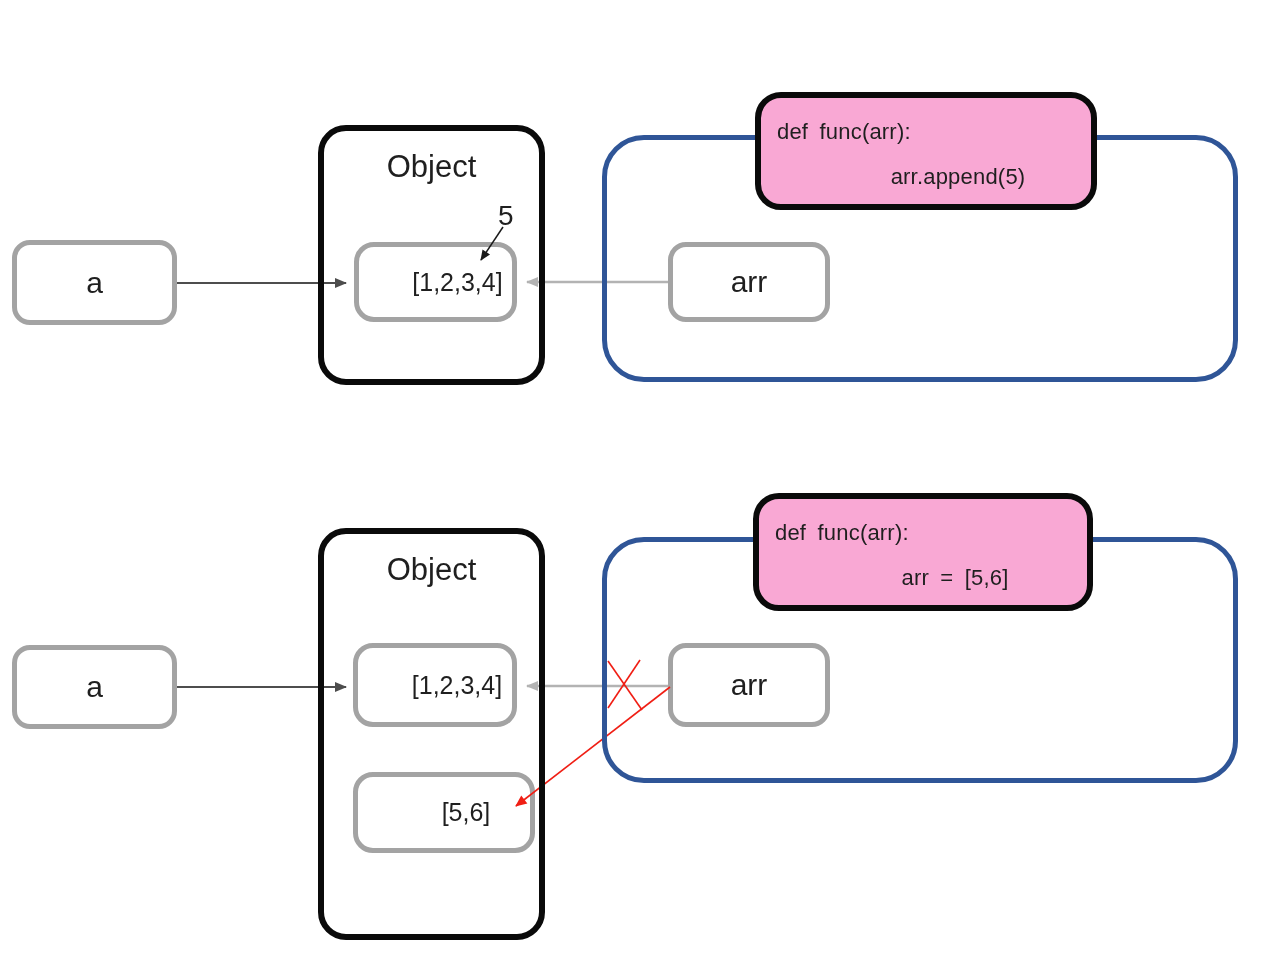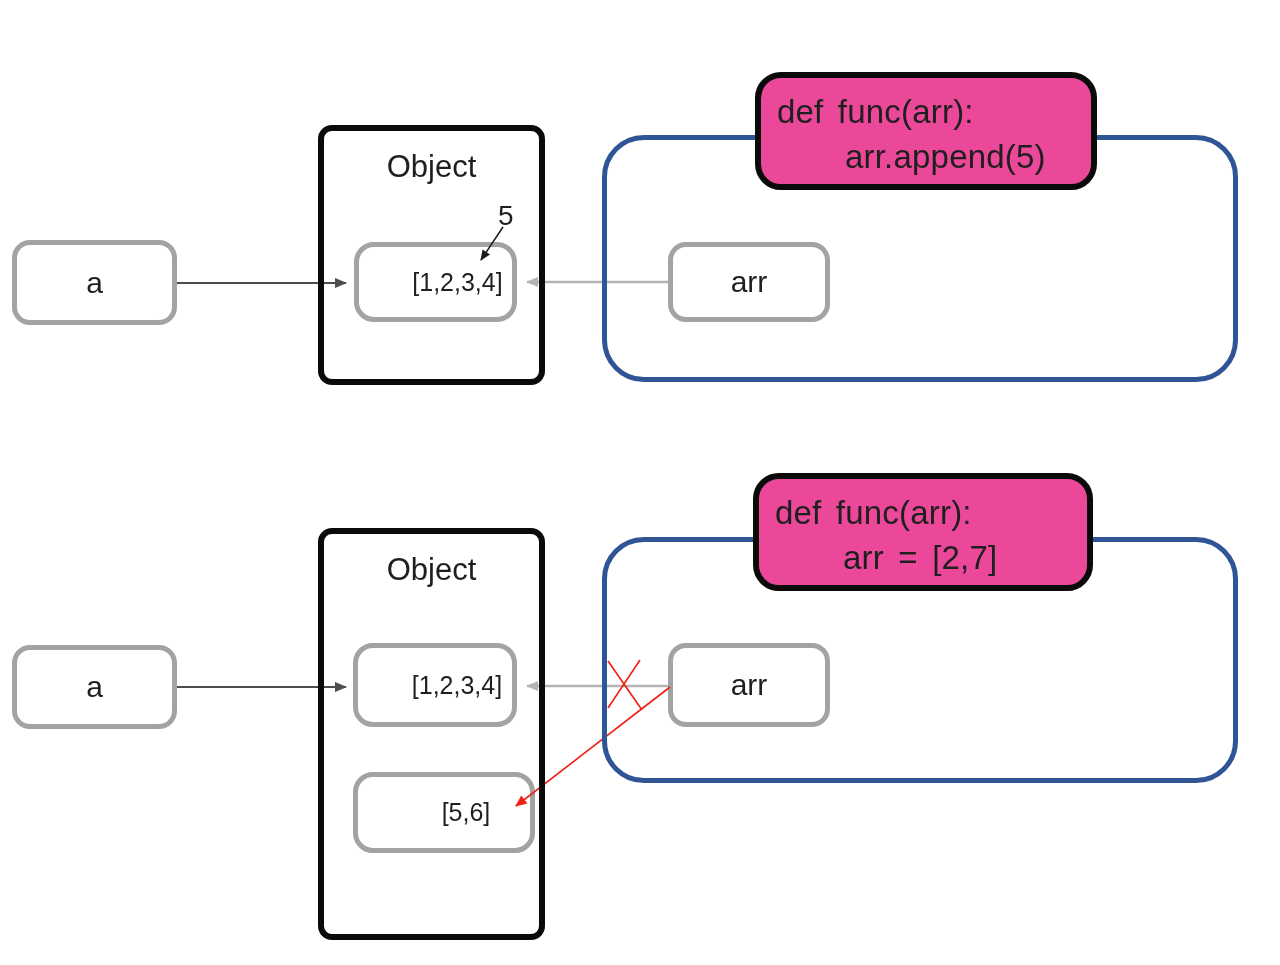--- a/index.html
+++ b/index.html
@@ -24,36 +24,36 @@
     position:absolute;z-index:1;
     background:#fff;border:5px solid var(--box-border-gray);border-radius:18px;
     display:flex;align-items:center;justify-content:center;
     font-size:30px;color:var(--text-color);
   }
   .gbox.value{border-radius:20px;font-size:25px;padding-left:44px;}
   .frame{ 
     position:absolute;z-index:3;background:transparent;
   }
   .object-frame{
-    border:6px solid var(--frame-black);border-radius:14px;
+    border:6px solid var(--frame-black);border-radius:28px;
   }
   .object-title{
     text-align:center;padding-top:18px;font-size:31px;color:var(--text-color);
   }
   .scope-frame{
     border:5px solid var(--frame-blue);border-radius:42px;
   }
   .code-box{
-    position:absolute;z-index:4;background:#ec4899;
+    position:absolute;z-index:4;background:#f9a8d4;
     border:6px solid var(--frame-black);border-radius:26px;
-    padding-top:11px;font-size:33px;line-height:45px;color:var(--text-color);
-    word-spacing:5px;letter-spacing:0.2px;
+    padding-top:11px;font-size:22px;line-height:45px;color:var(--text-color);
+    word-spacing:5px;letter-spacing:0.2px;margin-top:20px;
   }
   .code-line{padding-left:16px;white-space:pre;}
-  .code-line.indent{padding-left:84px;}
+  .code-line.indent{padding-left:64px;text-align:center;}
   .float-label{
     position:absolute;z-index:2;font-size:28px;color:var(--text-color);
   }
   .overlay{
     position:absolute;left:0;top:0;z-index:2;pointer-events:none;
   }
   .ln-dark{stroke:var(--arrow-dark);stroke-width:2;}
   .ln-gray{stroke:var(--arrow-gray);stroke-width:2.5;}
   .ln-thin{stroke:#1a1a1a;stroke-width:1.5;}
   .ln-red{stroke:var(--arrow-red);stroke-width:1.6;}
@@ -105,21 +105,21 @@
   </div>
 
   <div class="gbox value" style="left:353px;top:772px;width:182px;height:81px;">
     <span>[5,6]</span>
   </div>
 
   <div class="frame scope-frame" style="left:602px;top:537px;width:636px;height:246px;"></div>
 
   <div class="code-box" style="left:753px;top:473px;width:340px;height:118px;">
     <div class="code-line">def func(arr):</div>
-    <div class="code-line indent">arr = [2,7]</div>
+    <div class="code-line indent">arr = [5,6]</div>
   </div>
 
   <div class="gbox" style="left:668px;top:643px;width:162px;height:84px;">
     <span>arr</span>
   </div>
 
   <svg class="overlay" width="1280" height="965" viewBox="0 0 1280 965">
     <defs>
       <marker id="m-dark" viewBox="0 0 14 12" markerWidth="14" markerHeight="12" refX="12" refY="6" orient="auto" markerUnits="userSpaceOnUse">
         <path d="M1,1 L13,6 L1,11 Z" class="mk-dark"></path>

